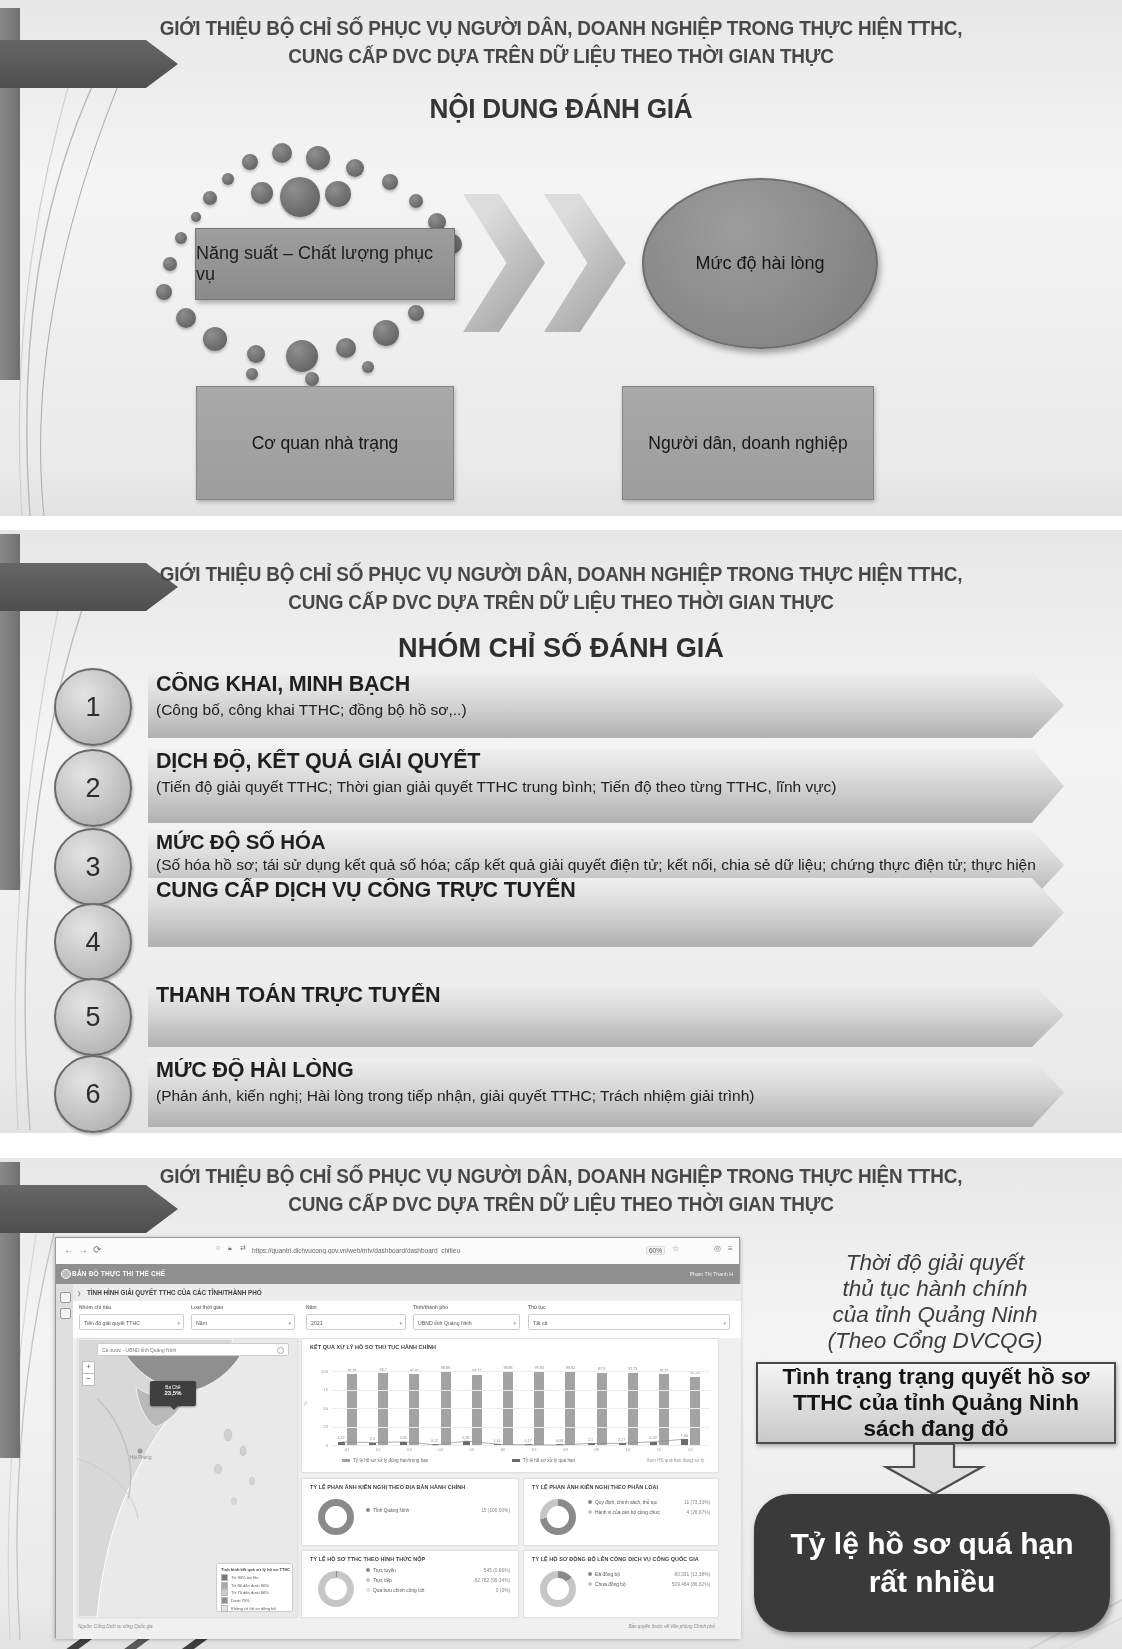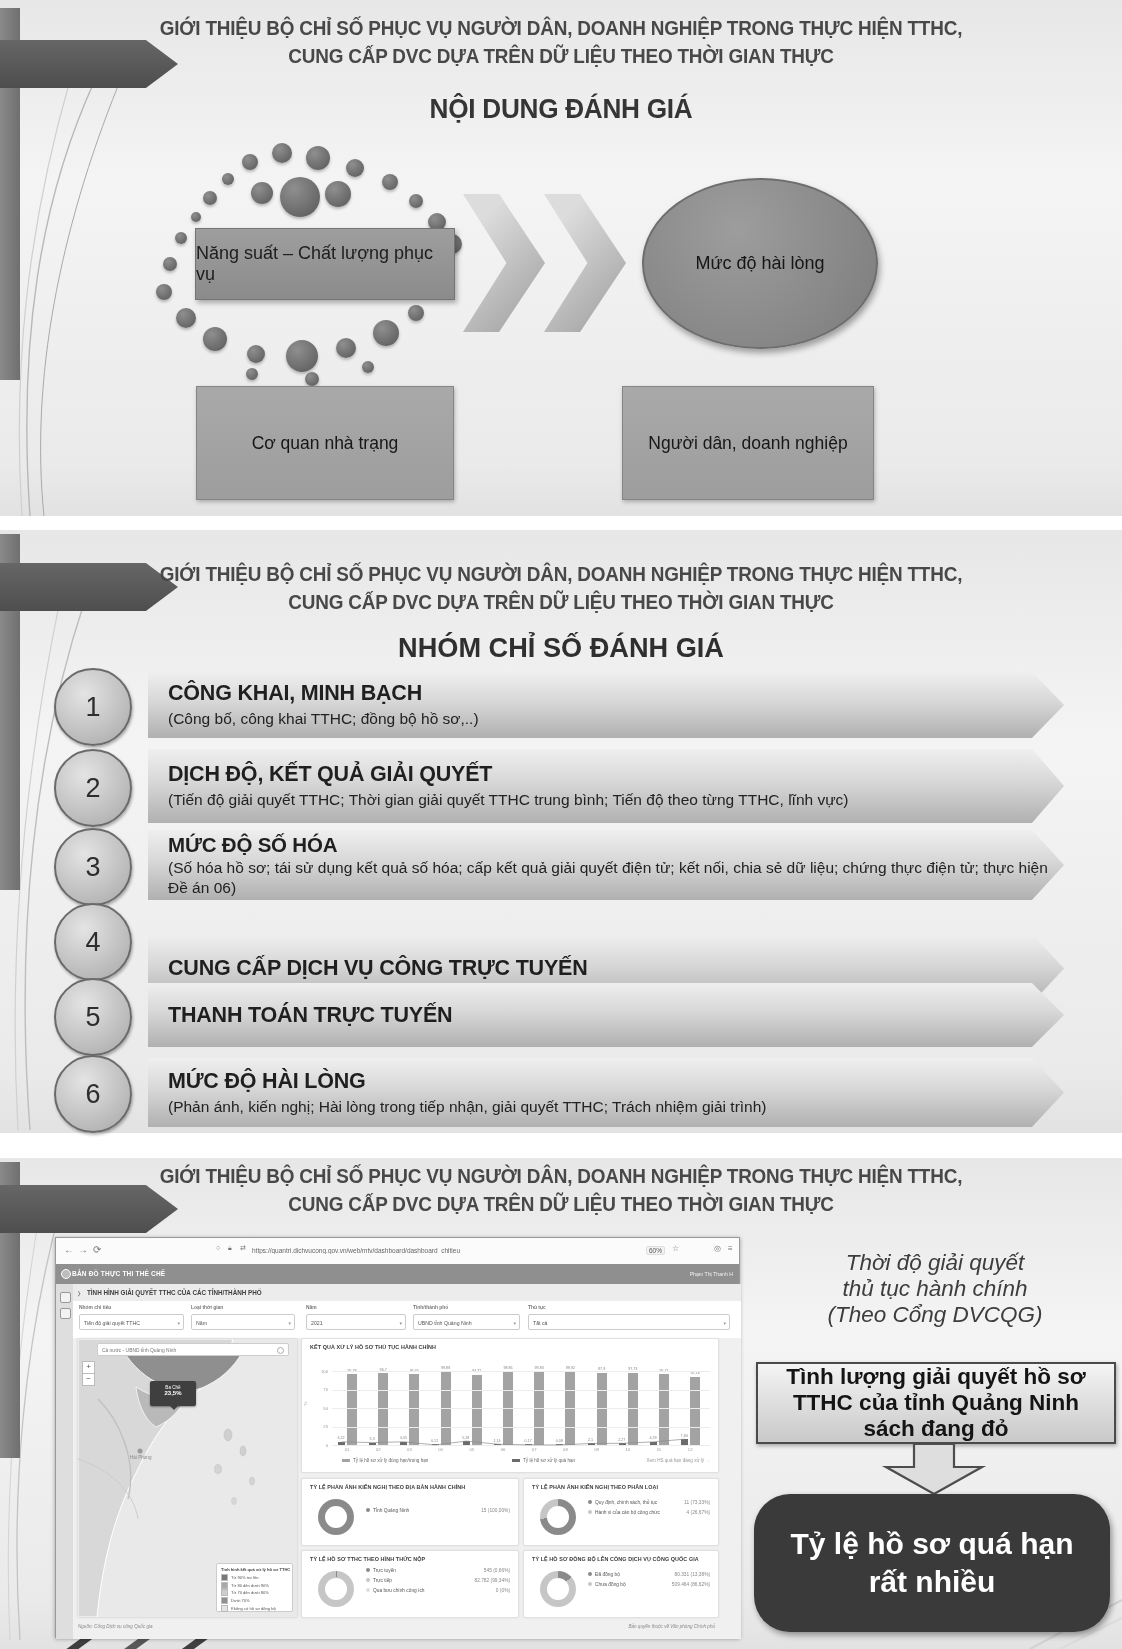--- a/index.html
+++ b/index.html
@@ -40,21 +40,21 @@
   .s2-heading{position:absolute;left:0;width:1122px;text-align:center;font-weight:bold;color:#2f2f2f;
               font-size:28px;transform:scaleX(.97)}
   .g-circle{position:absolute;left:54px;width:74px;height:74px;border-radius:50%;
             background:radial-gradient(circle at 38% 32%,#e4e4e4,#b3b3b3 80%);border:2px solid #6a6a6a;
             display:flex;align-items:center;justify-content:center;font-size:27px;color:#2d2d2d;
             box-shadow:1px 2px 3px rgba(0,0,0,.3)}
   .g-arrow{position:absolute;left:148px;width:916px;
            background:linear-gradient(180deg,#efefef 0%,#d7d7d7 45%,#b0b0b0 100%);
            clip-path:polygon(0 0,96.5% 0,100% 50%,96.5% 100%,0 100%);
            filter:drop-shadow(0 0 1px #5f5f5f) drop-shadow(1px 2px 2px rgba(0,0,0,.25));
-           display:flex;flex-direction:column;justify-content:center;padding-left:20px;box-sizing:border-box}
+           display:flex;flex-direction:column;padding-left:8px;box-sizing:border-box}
   .g-title{font-size:21.5px;font-weight:bold;color:#1f1f1f;letter-spacing:-.2px}
   .g-desc{font-size:15.5px;color:#222;width:880px;line-height:21px;margin-top:2px}
   
   .anno{position:absolute;left:755px;top:1250px;width:360px;text-align:center;font-style:italic;
         font-size:22.5px;line-height:26px;color:#3d3d3d;font-weight:500}
   .statusbox{position:absolute;left:756px;top:1362px;width:356px;height:78px;border:2px solid #4a4a4a;
              background:linear-gradient(180deg,#f4f4f4,#c9c9c9);display:flex;align-items:center;justify-content:center;
              text-align:center;font-weight:bold;font-size:22.5px;line-height:26px;color:#141414;
              box-shadow:1px 2px 4px rgba(0,0,0,.3)}
   .conclusion{position:absolute;left:754px;top:1494px;width:356px;height:138px;background:#3a3a3a;border-radius:36px;
@@ -204,21 +204,21 @@
       <div class="g-desc">(Tiến độ giải quyết TTHC; Thời gian giải quyết TTHC trung bình; Tiến độ theo từng TTHC, lĩnh vực)</div>
     </div>
 
     <div class="g-circle" style="top:828px">3</div>
     <div class="g-arrow" style="top:830px;height:70px">
       <div class="g-title" style="font-size:20.5px">MỨC ĐỘ SỐ HÓA</div>
       <div class="g-desc" style="line-height:20px;margin-top:1px">(Số hóa hồ sơ; tái sử dụng kết quả số hóa; cấp kết quả giải quyết điện tử; kết nối, chia sẻ dữ liệu; chứng thực điện tử; thực hiện Đề án 06)</div>
     </div>
 
     <div class="g-circle" style="top:903px">4</div>
-    <div class="g-arrow" style="top:934px;height:69px">
+    <div class="g-arrow" style="top:878px;height:69px">
       <div class="g-title">CUNG CẤP DỊCH VỤ CÔNG TRỰC TUYẾN</div>
     </div>
 
     <div class="g-circle" style="top:978px">5</div>
     <div class="g-arrow" style="top:983px;height:64px">
       <div class="g-title">THANH TOÁN TRỰC TUYẾN</div>
     </div>
 
     <div class="g-circle" style="top:1055px">6</div>
     <div class="g-arrow" style="top:1058px;height:69px">
@@ -243,25 +243,26 @@
       <path d="M40,59 L102,28" stroke="#dcdcdc" stroke-width="2" fill="none"></path>
     </svg>
     <div class="deck-title" style="top:1162px">
       <div>GIỚI THIỆU BỘ CHỈ SỐ PHỤC VỤ NGƯỜI DÂN, DOANH NGHIỆP TRONG THỰC HIỆN TTHC,</div>
       <div>CUNG CẤP DVC DỰA TRÊN DỮ LIỆU THEO THỜI GIAN THỰC</div>
     </div>
 
     <div class="anno">
       <div>Thời độ giải quyết</div>
       <div>thủ tục hành chính</div>
+      <div>của tỉnh Quảng Ninh</div>
       <div>(Theo Cổng DVCQG)</div>
     </div>
     <div class="statusbox">
       <div>
-        <div>Tình lượng giải quyết hồ sơ</div>
+        <div>Tình trạng trạng quyết hồ sơ</div>
         <div>TTHC của tỉnh Quảng Ninh</div>
         <div>sách đang đỏ</div>
       </div>
     </div>
     <svg class="downarrow" width="112" height="52" viewBox="0 0 112 52">
       <polygon points="36,1 76,1 76,24 104,24 56,51 8,24 36,24" fill="#dedede" stroke="#4d4d4d" stroke-width="2.2"></polygon>
     </svg>
     <div class="conclusion">Tỷ lệ hồ sơ quá hạn rất nhiều</div>
 
     <div class="browser">

